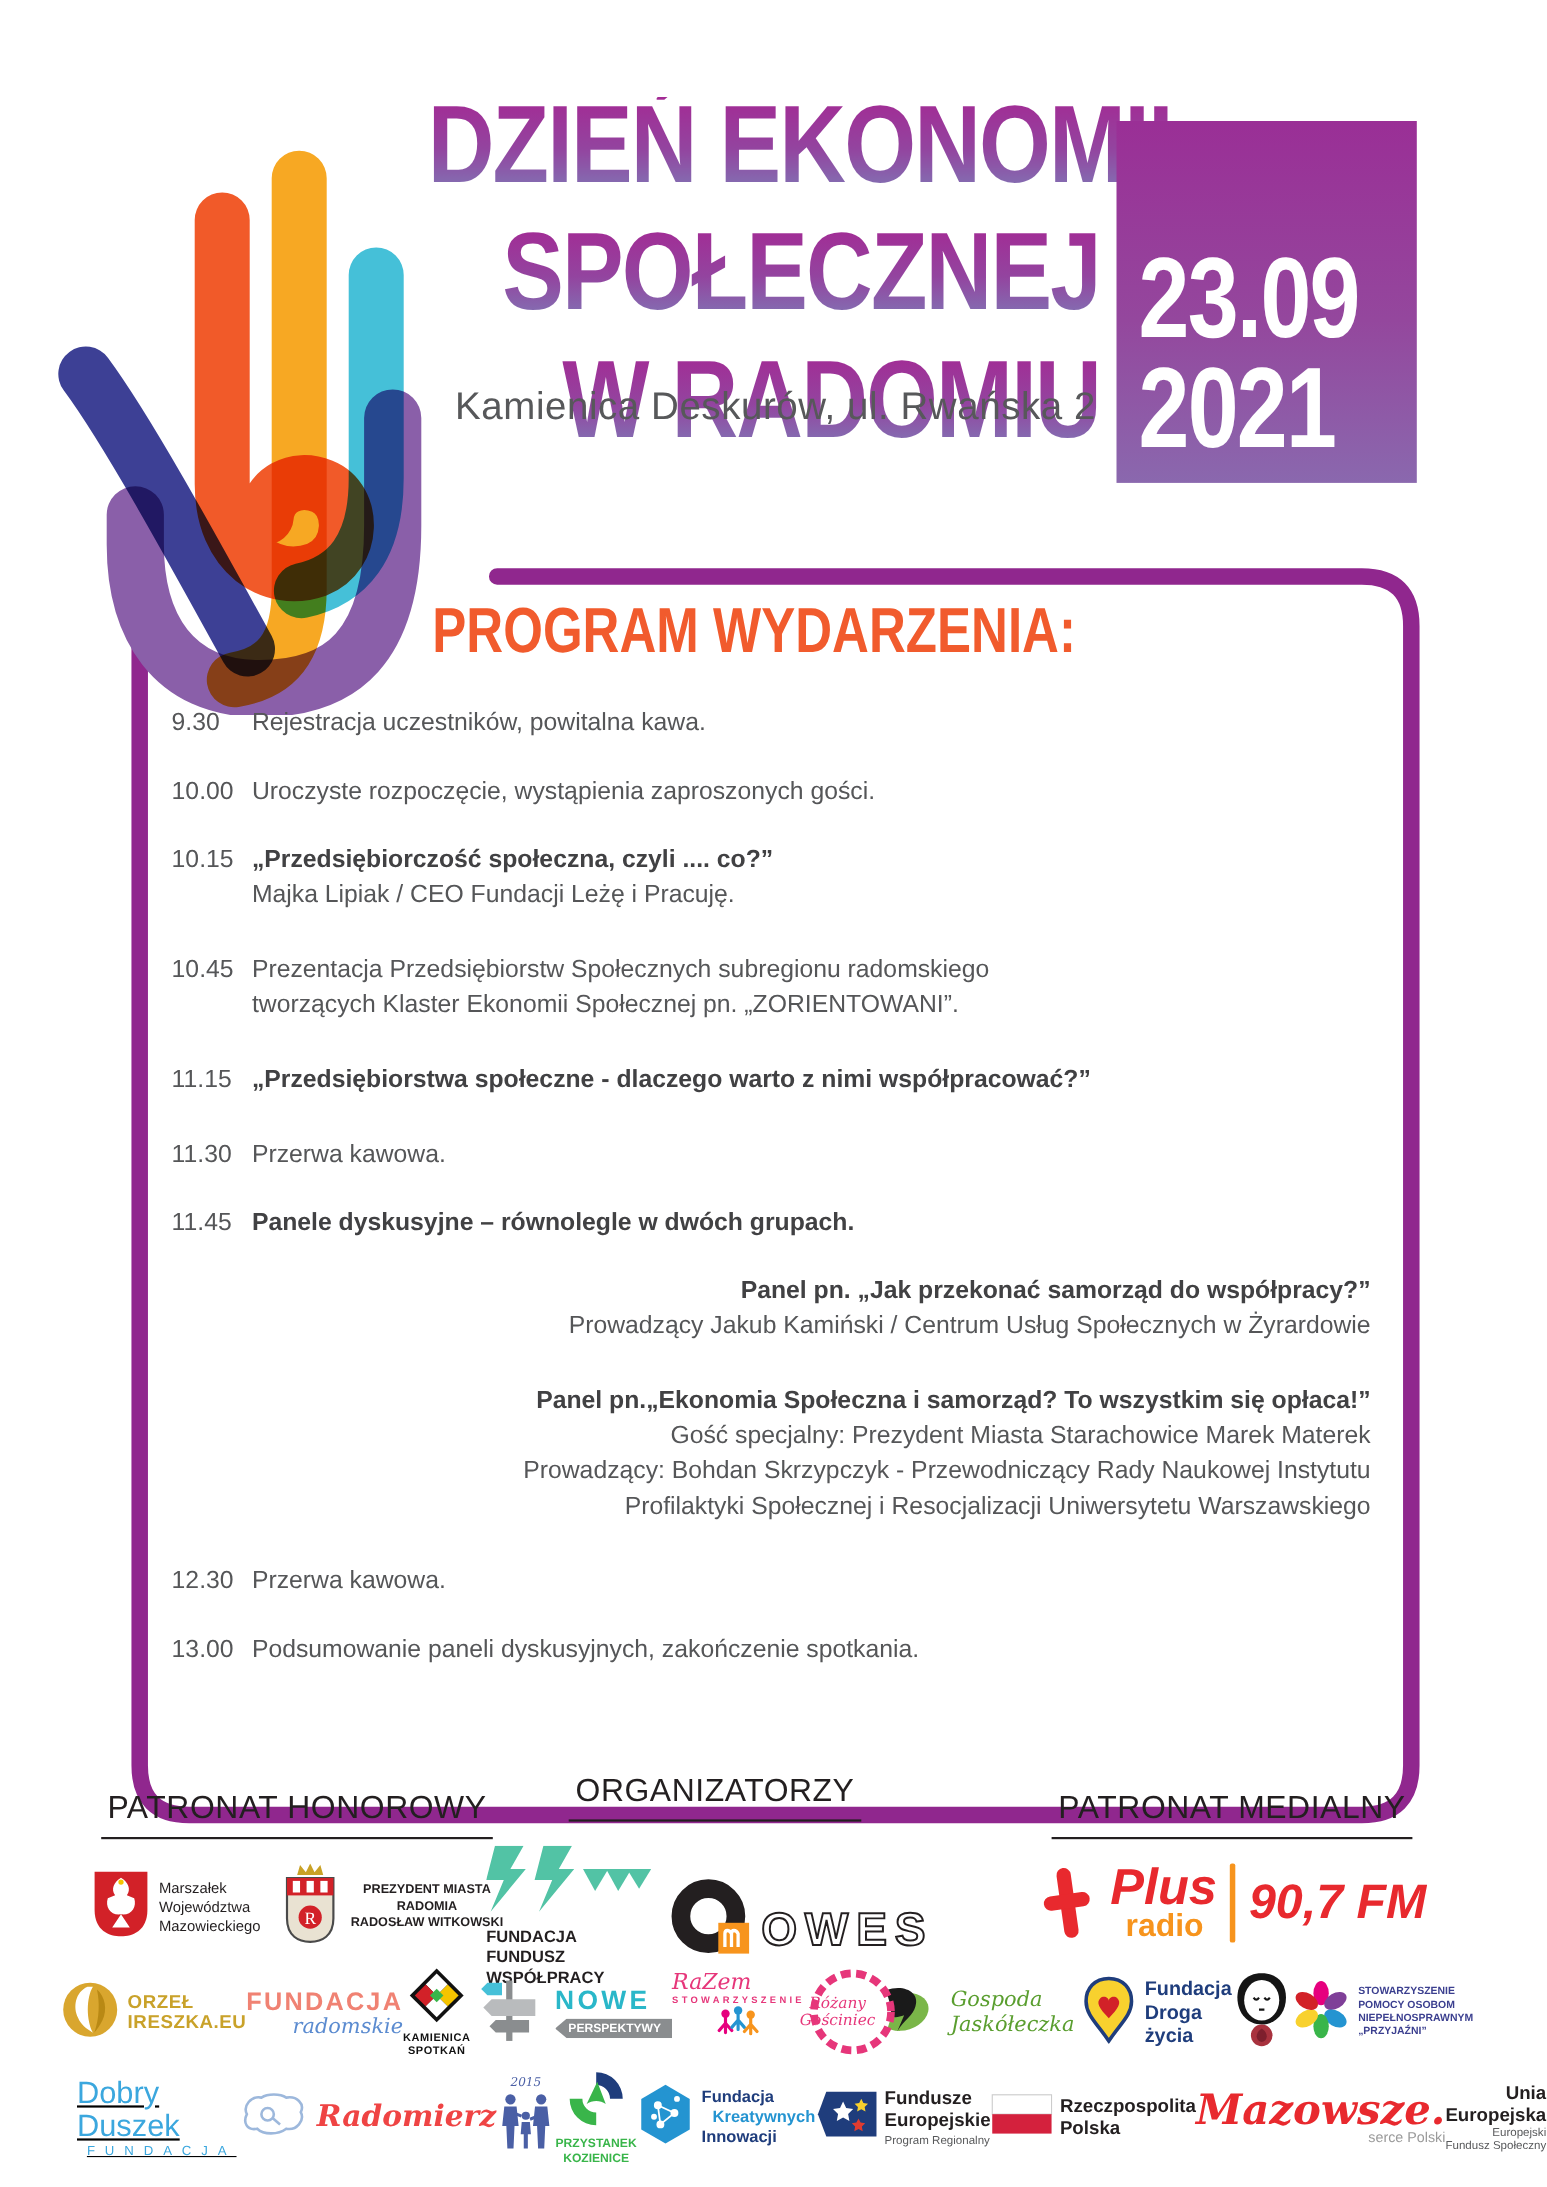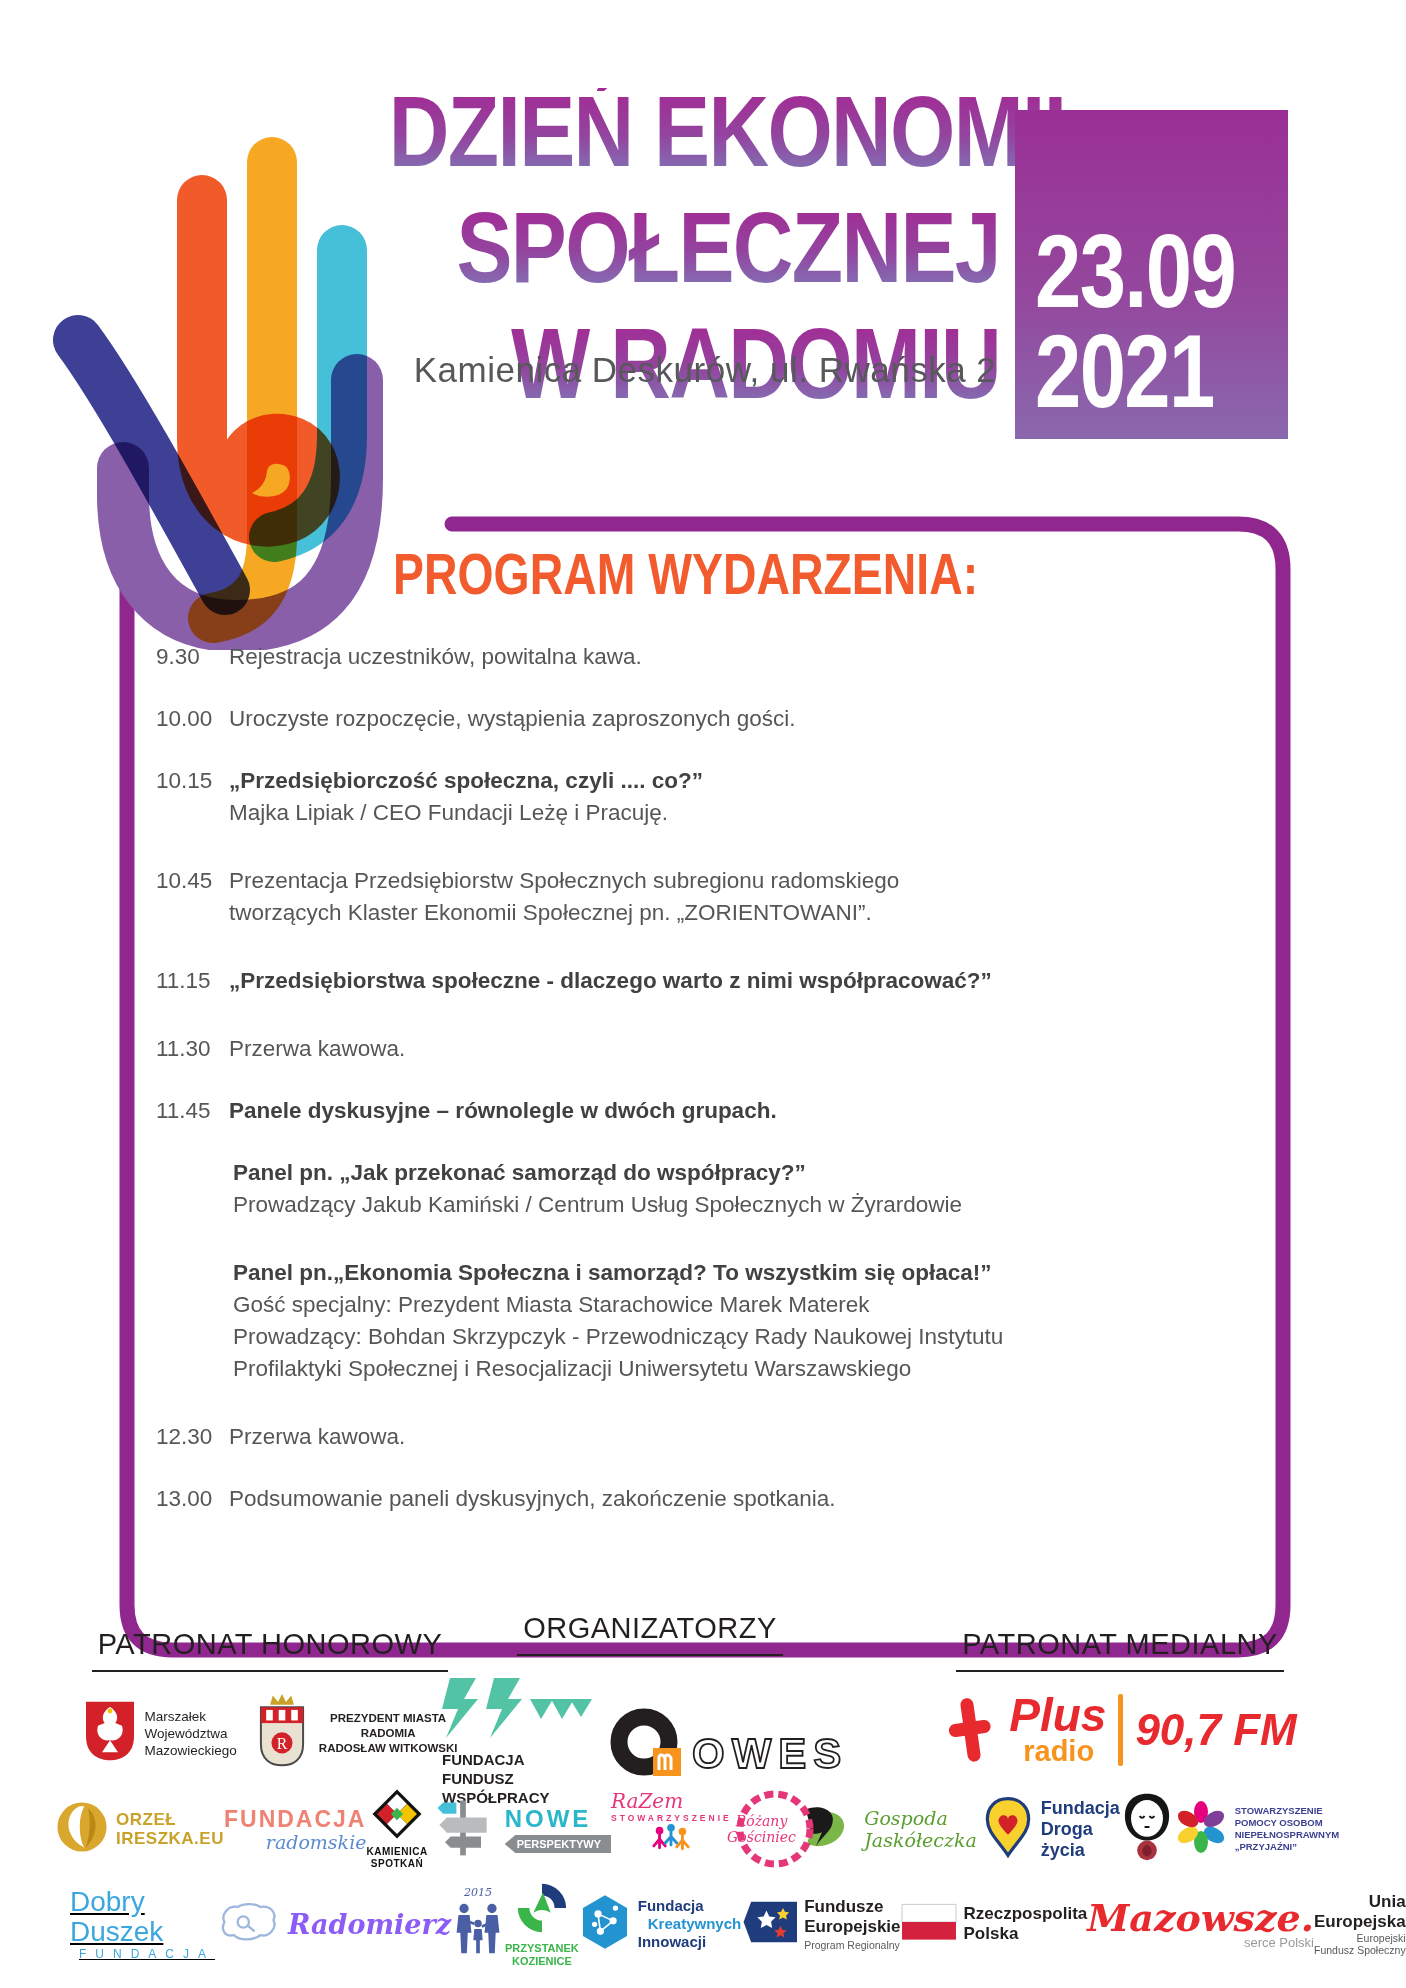--- a/index.html
+++ b/index.html
@@ -22,21 +22,21 @@
   #venue{left:360px;top:350px;width:690px;text-align:center;
       font-size:35px;color:#57585a;letter-spacing:.5px;}
 
   
   #program-border{left:0;top:0;width:1406px;height:1988px;pointer-events:none;}
   #program-heading{left:393px;top:540px;font-weight:bold;font-size:58px;color:#f15b2d;letter-spacing:0;}
 
   #schedule{left:156px;top:641px;width:1090px;}
   .srow{display:flex;margin-bottom:30px;}
   .srow.multi{margin-bottom:36px;}
-  .srow.indent{margin-left:77px;}
+  .srow.indent{margin-left:77px;text-align:right;}
   .stime{width:73px;flex:0 0 73px;font-size:22.5px;color:#555658;line-height:32px;}
   .sdesc{flex:1;}
   .sline{font-size:22.5px;color:#555658;line-height:32px;}
   .sline.b{font-weight:bold;color:#414143;}
 
   
   .fcol{position:absolute;text-align:center;}
   #col-honorowy{left:60px;top:1628px;width:420px;}
   #col-org{left:470px;top:1612px;width:360px;}
   #col-medialny{left:905px;top:1628px;width:430px;}
@@ -86,21 +86,21 @@
   .p-rozany{position:relative;width:86px;height:86px;}
   .p-rozany .picon{position:absolute;inset:0;}
   .p-rozany .plabel{position:absolute;inset:0;align-items:center;justify-content:center;}
   .p-rozany .pl{color:#e6367a;font-style:italic;font-family:"DejaVu Serif",serif;font-size:14px;line-height:16px;}
   .p-jaskoleczka .pl0{color:#5a9e2f;font-style:italic;font-family:"DejaVu Serif",serif;font-size:19px;}
   .p-droga-zycia .pl{color:#1f3d7c;font-weight:bold;font-size:18px;line-height:21px;}
   .p-przyjazni .pl{color:#3b3f8f;font-size:9.5px;font-weight:bold;line-height:12px;}
   .p-dobry-duszek .plabel{align-items:center;text-decoration:underline;}
   .p-dobry-duszek .pl0{color:#3ba7de;font-size:28px;line-height:30px;}
   .p-dobry-duszek .pl1{color:#3ba7de;font-size:12px;letter-spacing:9px;margin-left:9px;}
-  .p-radomierz .pl0{color:#8b5cf6;font-family:"DejaVu Serif",serif;font-style:italic;font-weight:bold;font-size:27px;}
+  .p-radomierz .pl0{color:#ef4444;font-family:"DejaVu Serif",serif;font-style:italic;font-weight:bold;font-size:27px;}
   .p-family2015{flex-direction:column;gap:1px;}
   .p-family2015 .plabel{order:-1;}
   .p-family2015 .pl0{color:#4a5fa5;font-style:italic;font-family:"DejaVu Serif",serif;font-size:11px;}
   .p-przystanek{flex-direction:column;gap:2px;}
   .p-przystanek .pl{color:#39b54a;font-weight:bold;font-size:11px;line-height:13px;text-align:center;}
   .p-fki .pl0,.p-fki .pl2{color:#1f3d7c;font-weight:bold;font-size:15px;line-height:18px;}
   .p-fki .pl1{color:#2494d1;font-weight:bold;font-size:15px;line-height:18px;margin-left:10px;}
   .p-fe .pl0,.p-fe .pl1{font-weight:bold;font-size:17px;color:#231f20;line-height:20px;}
   .p-fe .pl2{font-size:10.5px;color:#58595b;margin-top:2px;}
   .p-rp .pl{font-weight:bold;font-size:17px;color:#231f20;line-height:20px;}

